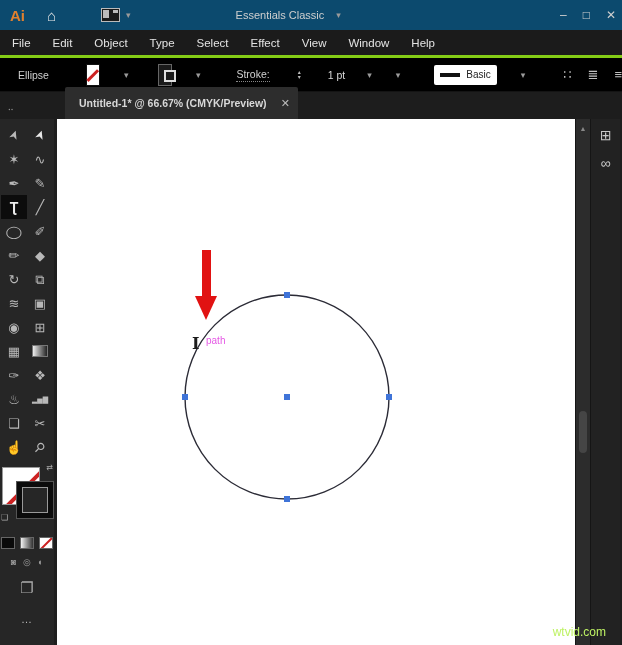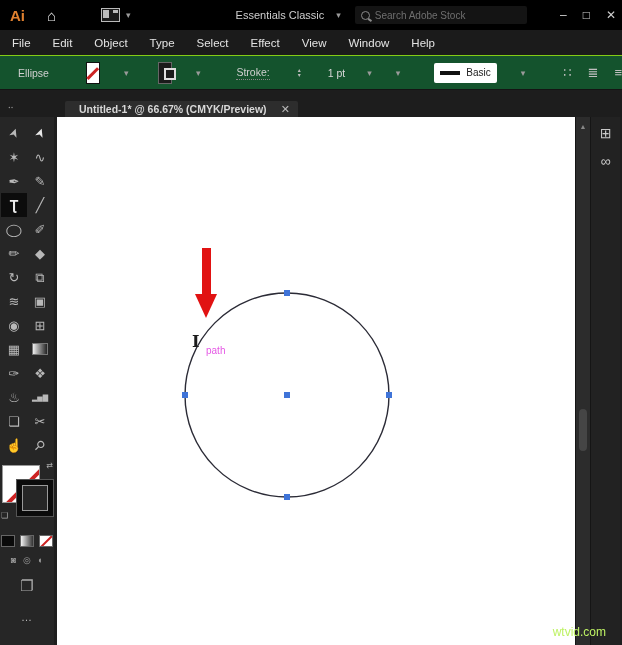--- a/index.html
+++ b/index.html
@@ -1,58 +1,58 @@
 <!DOCTYPE html>
 <html><head>
 <meta charset="utf-8">
 <style>
   html,body{margin:0;padding:0;background:#000;}
   .app{position:relative;width:622px;height:645px;background:#1d1d1d;overflow:hidden;
        font-family:"Liberation Sans",sans-serif;color:#d6d6d6;-webkit-font-smoothing:antialiased;}
   
-  .titlebar{height:30px;display:flex;align-items:center;background:#000000;position:relative;}
+  .titlebar{height:30px;display:flex;align-items:center;background:#0c4a6e;position:relative;}
   .ai-logo{color:#e0802f;font-weight:bold;font-size:15px;margin-left:10px;letter-spacing:0;}
   .home-ic{color:#e8e8e8;font-size:15px;margin-left:22px;}
   .ws-switch{display:flex;align-items:center;margin-left:45px;gap:6px;}
   .ws-ic{width:17px;height:12px;border:1px solid #bbb;display:inline-block;position:relative;background:#1b1b1b;}
   .ws-ic:before{content:"";position:absolute;left:1px;top:1px;width:6px;height:8px;background:#bbb;}
   .ws-ic:after{content:"";position:absolute;right:1px;top:1px;width:5px;height:3px;background:#bbb;}
   .chev{color:#9a9a9a;font-size:9px;}
   .ws-name{margin-left:105px;font-size:11px;color:#cfcfcf;display:flex;align-items:center;gap:12px;}
   .searchbox{margin-left:14px;width:160px;height:18px;background:#141414;border-radius:2px;
              display:flex;align-items:center;padding:0 6px;gap:5px;}
   .mag{width:7px;height:7px;border:1.5px solid #8a8a8a;border-radius:50%;position:relative;display:inline-block;}
   .mag:after{content:"";position:absolute;width:4px;height:1.5px;background:#8a8a8a;transform:rotate(35deg);left:6px;top:7px;}
   .search-ph{font-size:10px;color:#6f6f6f;}
   .winbtns{position:absolute;right:6px;top:0;height:30px;display:flex;align-items:center;gap:16px;font-size:12px;color:#d0d0d0;}
   .winbtns span{cursor:default;}
   
   .menubar{height:25px;display:flex;align-items:center;background:#1b1b1b;padding-left:12px;gap:22px;}
   .menu-item{font-size:11.5px;color:#e3e3e3;}
   
-  .controlbar{height:33px;background:#14532d;display:flex;align-items:center;border-top:1px solid #84cc16;gap:20px;}
+  .controlbar{height:33px;background:#000000;display:flex;align-items:center;border-top:3px solid #84cc16;gap:20px;}
   .ctx-label{font-size:10.5px;color:#cfcfcf;margin-left:18px;width:60px;}
   .swatch{width:20px;height:20px;border:1px solid #111;background:#fff;position:relative;margin-left:14px;}
   .swatch.nofill:after{content:"";position:absolute;left:-2px;right:-2px;top:9px;height:2.5px;background:#c22;transform:rotate(-45deg);}
   .swatch.strokebox{background:#1a1a1a;border:1px solid #666;margin-left:10px;}
   .swatch.strokebox:after{content:"";position:absolute;left:5px;top:5px;width:8px;height:8px;border:2px solid #ddd;background:#1a1a1a;}
   .cb-chev{margin-left:4px;}
   .stroke-lbl{font-size:10.5px;color:#d0d0d0;margin-left:16px;border-bottom:1px dotted #888;padding-bottom:1px;}
   .stepper{display:flex;flex-direction:column;margin-left:8px;line-height:5px;font-size:6px;color:#bbb;}
   .weight{font-size:10.5px;color:#d8d8d8;margin-left:7px;width:34px;}
   .profile{margin-left:14px;width:88px;height:20px;background:#fff;border-radius:2px;display:flex;align-items:center;padding:0 6px;gap:6px;}
   .profile .pline{height:2px;background:#111;flex:1;}
   .profile.basic .pline{height:4px;}
   .profile .plab{font-size:10px;color:#222;}
   .cb-icons{display:flex;align-items:center;margin-left:18px;gap:16px;color:#c0c0c0;}
   .cb-icons .ic{font-size:13px;}
   
   .tabbar{height:27px;background:#1d1d1d;display:flex;align-items:flex-end;border-top:1px solid #141414;}
   .tab-left{width:57px;display:flex;align-items:center;justify-content:flex-start;padding-left:8px;height:27px;color:#9a9a9a;font-size:10px;}
-  .doctab{height:16px;background:#2d2d2d;display:flex;align-items:center;padding:0 8px 0 14px;gap:14px;border-radius:2px 2px 0 0;}
+  .doctab{height:32px;background:#2d2d2d;display:flex;align-items:center;padding:0 8px 0 14px;gap:14px;border-radius:2px 2px 0 0;}
   .doctab .t{font-size:10.5px;color:#d8d8d8;font-weight:bold;}
   .doctab .x{font-size:11px;color:#bbb;}
   
   .main{display:flex;height:560px;background:#1e1e1e;}
   .toolbar{width:57px;background:#262626;border-right:3px solid #1e1e1e;display:flex;flex-direction:column;align-items:center;padding-top:4px;box-sizing:border-box;}
   .tool-grid{display:grid;grid-template-columns:26px 26px;grid-auto-rows:24px;}
   .tool{display:flex;align-items:center;justify-content:center;}
   .tool .tg{font-size:13px;color:#b8b8b8;line-height:1;}
   .tool.selected{background:#0c0c0c;}
   .tool.selected .tg{color:#ececec;font-weight:bold;font-size:14px;}
@@ -78,21 +78,21 @@
   .chip.none:after{content:"";position:absolute;left:-3px;top:4px;width:20px;height:2px;background:#c22;transform:rotate(-45deg);}
   .mode-row{display:flex;gap:7px;margin-top:8px;color:#9a9a9a;font-size:9px;}
   .screen-mode{margin-top:12px;color:#aaa;font-size:15px;}
   .tb-more{margin-top:16px;color:#bbb;font-size:11px;letter-spacing:1px;}
   
   .canvas{position:relative;width:518px;background:#fff;overflow:hidden;}
   .red-arrow{position:absolute;left:138px;top:131px;width:22px;height:70px;}
   .red-arrow .shaft{width:9px;height:46px;background:#e11212;margin:0 auto;}
   .red-arrow .head{width:0;height:0;border-left:11px solid transparent;border-right:11px solid transparent;border-top:24px solid #e11212;}
   .cursor-ibeam{position:absolute;left:135px;top:215px;font-family:"DejaVu Serif",serif;font-size:16px;color:#1c1c1c;font-weight:bold;}
-  .sg-label{position:absolute;left:149px;top:228px;font-size:10px;color:#e558e5;}
+  .sg-label{position:absolute;left:149px;top:216px;font-size:10px;color:#e558e5;}
   
   .scrollstrip{width:14px;background:#2c2c2c;position:relative;border-left:1px solid #151515;}
   .scroll-up{position:absolute;top:6px;left:0;width:14px;text-align:center;font-size:7px;color:#888;}
   .scroll-thumb{position:absolute;top:292px;left:3px;width:8px;height:42px;background:#454545;border-radius:4px;}
   
   .rightstrip{width:30px;background:#222;border-left:1px solid #151515;display:flex;flex-direction:column;align-items:center;padding-top:8px;gap:12px;box-sizing:border-box;}
   .rp-ic{color:#c8c8c8;font-size:14px;}
   
   .watermark{position:absolute;right:16px;bottom:6px;font-size:12px;color:#bef264;z-index:50;}
 </style>
@@ -104,24 +104,20 @@
   <div class="titlebar" data-name="title-bar">
     <span class="ai-logo" data-name="illustrator-logo-icon">Ai</span>
     <span class="home-ic" data-name="home-icon">⌂</span>
     <span class="ws-switch" data-name="workspace-switcher">
       <span class="ws-ic" data-name="workspace-layout-icon"></span>
       <span class="chev" data-name="chevron-down-icon">▾</span>
     </span>
     <span class="ws-name" data-name="workspace-select">
       <span data-name="workspace-name-label">Essentials Classic</span>
       <span class="chev" data-name="chevron-down-icon">▾</span>
-    </span>
-    <span class="searchbox" data-name="adobe-stock-search-input">
-      <span class="mag" data-name="search-icon"></span>
-      <span class="search-ph" data-name="search-placeholder">Search Adobe Stock</span>
     </span>
     <span class="winbtns" data-name="window-controls">
       <span data-name="minimize-button">–</span>
       <span data-name="maximize-button">□</span>
       <span data-name="close-button">✕</span>
     </span>
   </div>
 
   <div class="menubar" data-name="menu-bar" id="menubar">
       <span class="menu-item" data-name="menu-file">File</span>

